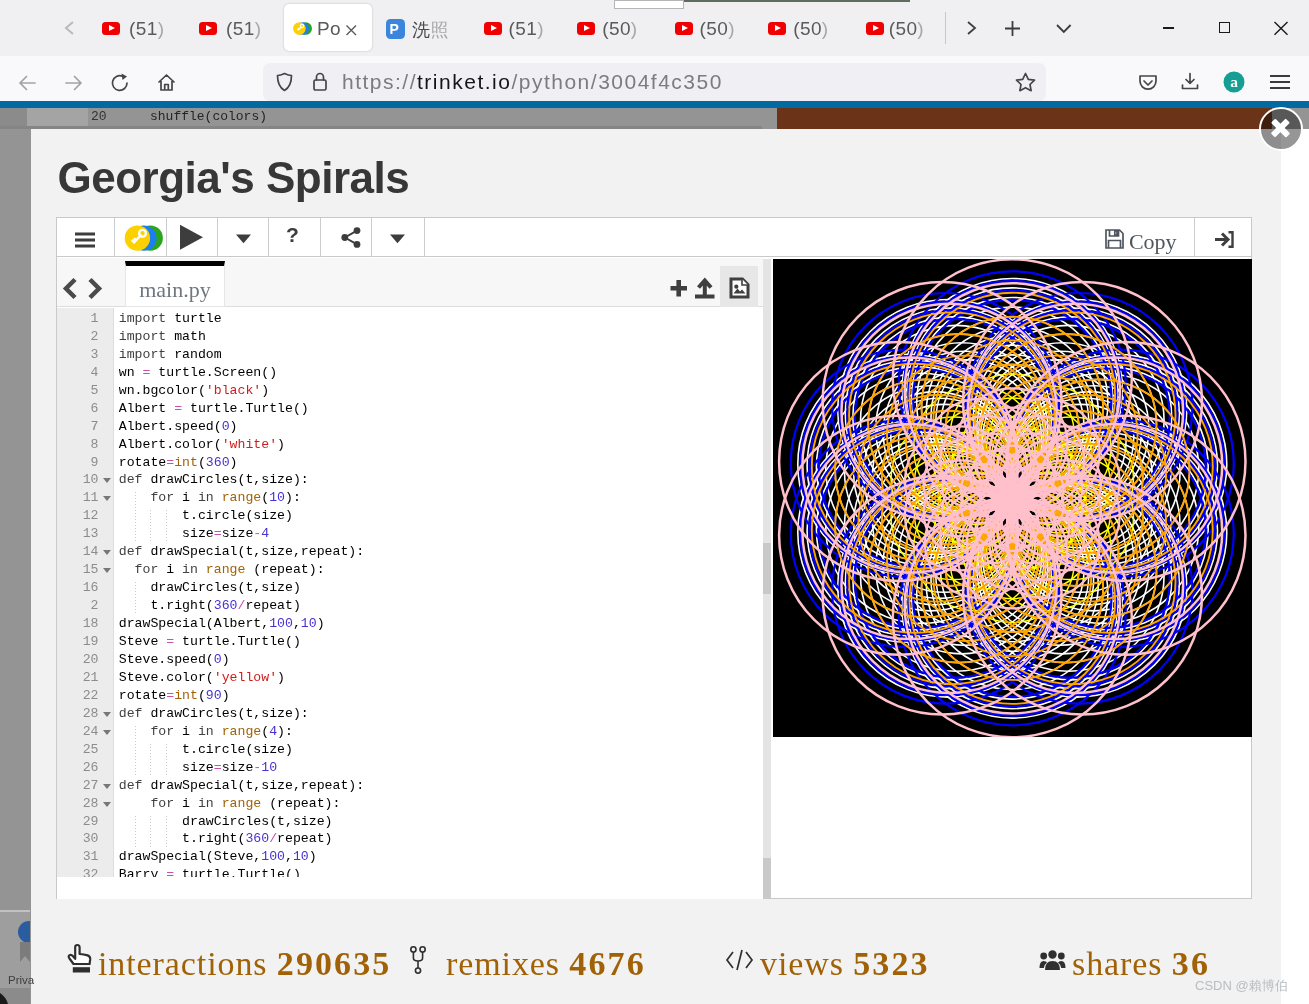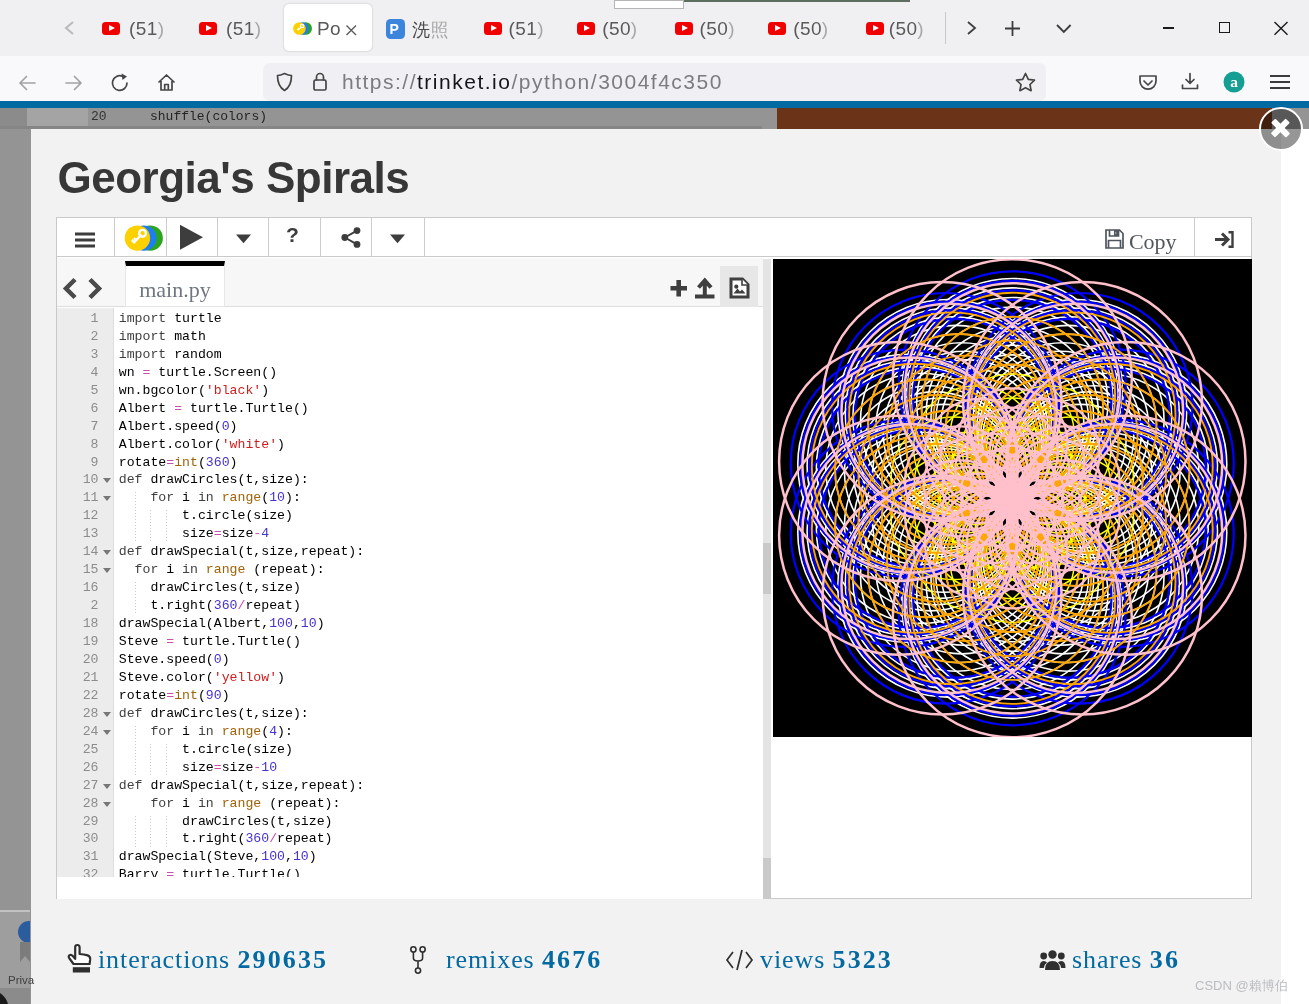--- a/index.html
+++ b/index.html
@@ -49,21 +49,21 @@
 .b{color:#a16207;font-style:normal}
 .n{color:#4632d2;font-style:normal}
 .s{color:#cf1d1d;font-style:normal}
 .o{color:#c94fae;font-style:normal}
 
 #divider{position:absolute;left:706.2px;top:40.8px;width:8.4px;height:639px;background:#e4e4e4}
 #vthumb{position:absolute;left:0;top:284px;width:8.4px;height:51px;background:#c9c9c9}
 #corner{position:absolute;left:0;top:599px;width:8.4px;height:40px;background:#c9c9c9}
 #canvas{position:absolute;left:716.1px;top:40.8px;width:478.7px;height:478.5px;background:#000}
 
-.stat{position:absolute;top:816.5px;font-family:"Liberation Serif",serif;font-size:26px;color:#0369a1;letter-spacing:.9px;white-space:nowrap}
+.stat{position:absolute;top:816.5px;font-family:"Liberation Serif",serif;font-size:34px;color:#a16207;letter-spacing:.9px;white-space:nowrap}
 .stat b{font-weight:bold;letter-spacing:2.1px}
 #wm{position:absolute;left:1164px;top:848.5px;font-size:13px;color:#b9bcc0;z-index:60;white-space:nowrap}
 
 #closebtn{left:1258.5px;top:106.7px;width:44px;height:44px;border-radius:50%;border:2.6px solid #fff;background:rgba(5,5,5,.42);z-index:50}
 #closebtn .x1,#closebtn .x2{position:absolute;left:9px;top:16.2px;width:20.8px;height:6.4px;background:#fff;border-radius:1px}
 #closebtn .x1{transform:rotate(45deg)}
 #closebtn .x2{transform:rotate(-45deg)}
 
 #priv{left:0;top:910px;width:30px;height:94px;background:#9e9e9e;border-top:2px solid #c2c2c2}
 </style></head><body>

